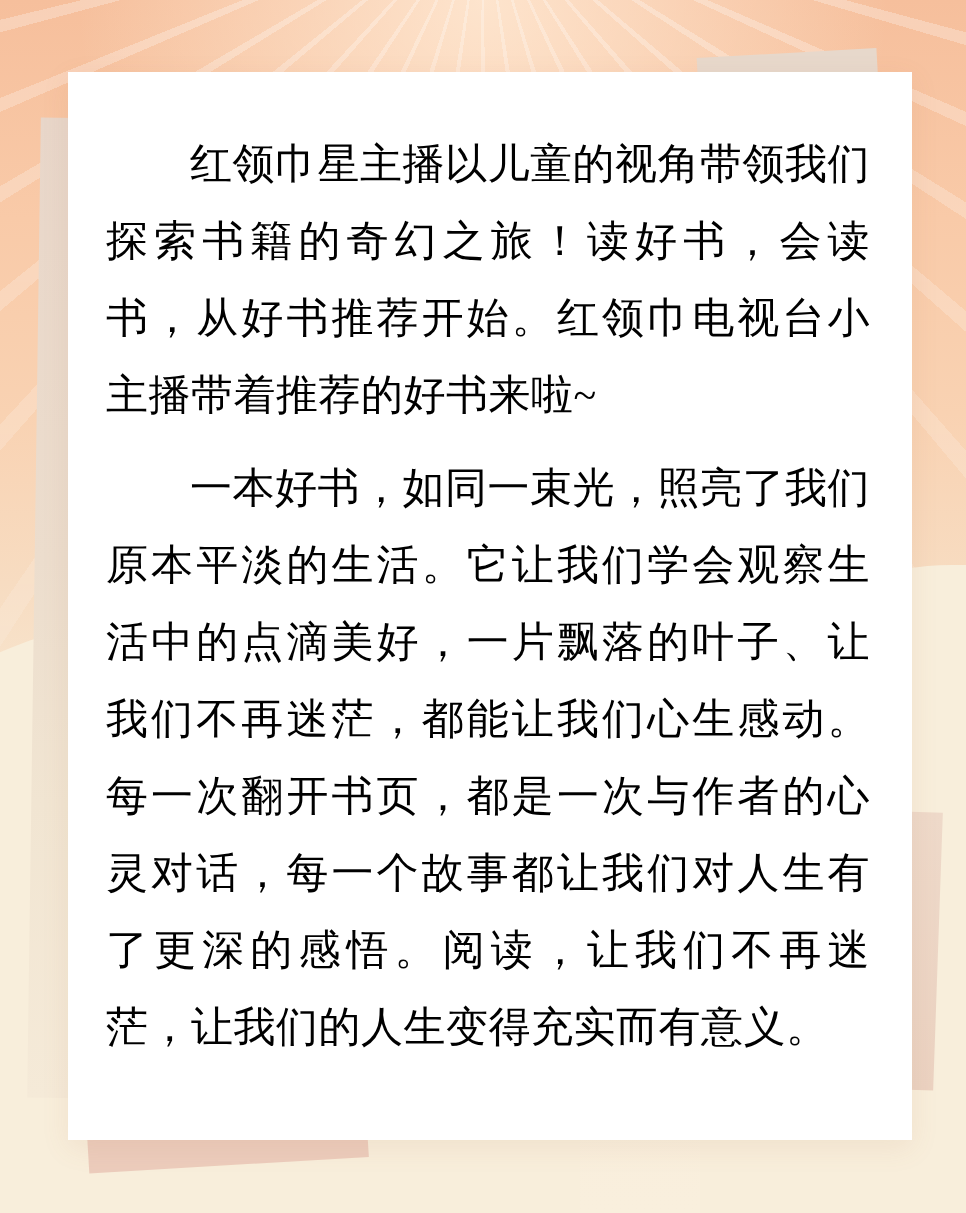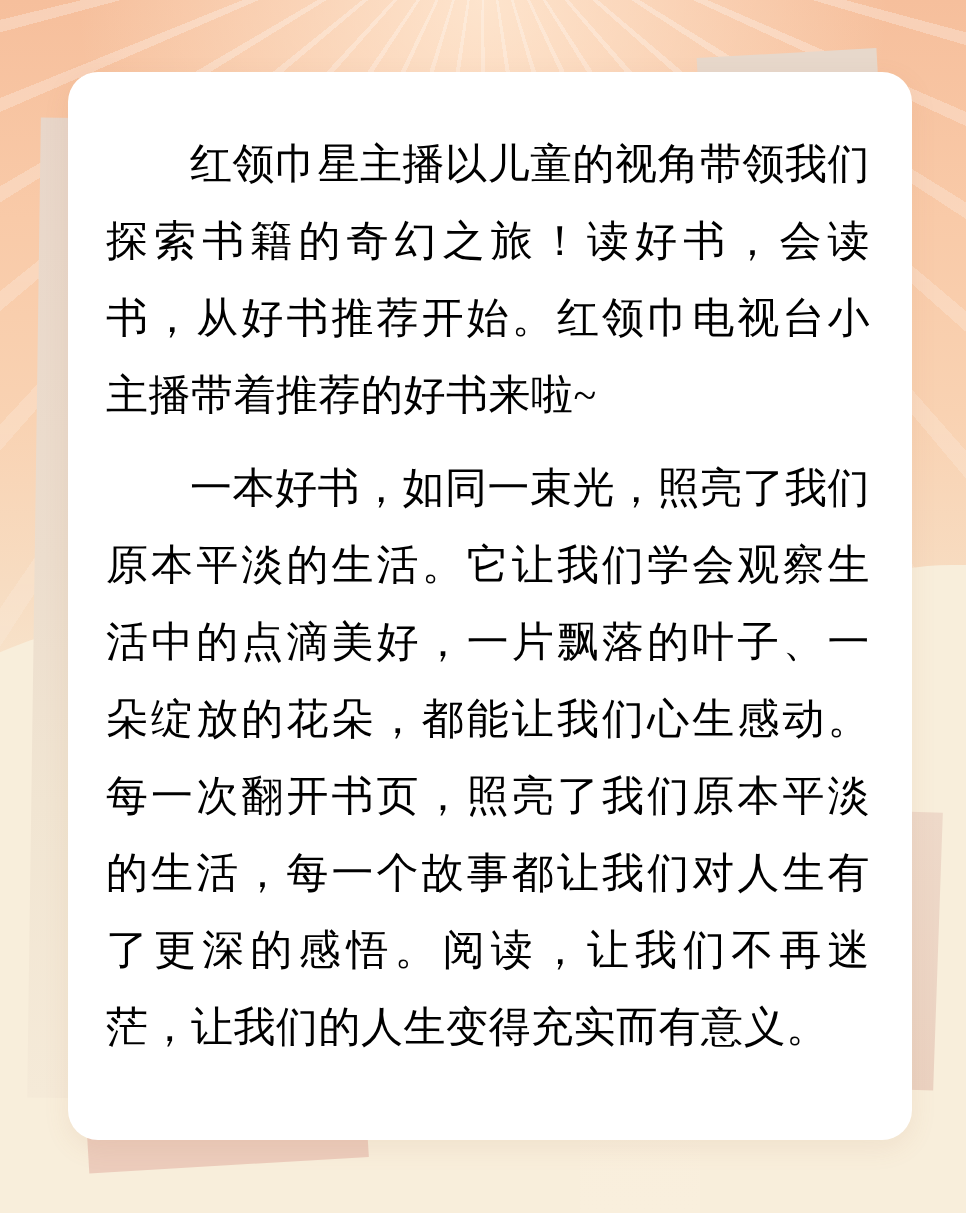--- a/index.html
+++ b/index.html
@@ -109,21 +109,20 @@
   .card {
     position: absolute;
     left: 68px;
     top: 72px;
     width: 844px;
     height: 1068px;
     background: #ffffff;
     box-shadow: 0 8px 26px rgba(176, 118, 82, 0.10);
     box-sizing: border-box;
     padding: 54px 42px 0 38px;
-    border-radius: 30px;
   }
   .card-text {
     color: #000000;
     font-size: 42px;
     line-height: 77px;
     text-align: justify;
     text-justify: inter-ideograph;
     letter-spacing: 0.5px;
   }
   .card-text p {
@@ -145,15 +144,15 @@
 <div class="blob blob-right"></div>
 
 <div class="sheet sheet-left"></div>
 <div class="sheet sheet-top-right"></div>
 <div class="sheet sheet-right"></div>
 <div class="sheet sheet-bottom-left"></div>
 
 <div class="card">
   <div class="card-text">
     <p>红领巾星主播以儿童的视角带领我们探索书籍的奇幻之旅！读好书，会读书，从好书推荐开始。红领巾电视台小主播带着推荐的好书来啦~</p>
-    <p>一本好书，如同一束光，照亮了我们原本平淡的生活。它让我们学会观察生活中的点滴美好，一片飘落的叶子、一朵绽放的花朵，都能让我们心生感动。每一次翻开书页，照亮了我们原本平淡的生活，每一个故事都让我们对人生有了更深的感悟。阅读，让我们不再迷茫，让我们的人生变得充实而有意义。</p>
+    <p>一本好书，如同一束光，照亮了我们原本平淡的生活。它让我们学会观察生活中的点滴美好，一片飘落的叶子、让我们不再迷茫，都能让我们心生感动。每一次翻开书页，都是一次与作者的心灵对话，每一个故事都让我们对人生有了更深的感悟。阅读，让我们不再迷茫，让我们的人生变得充实而有意义。</p>
   </div>
 </div>
 
 </body></html>

